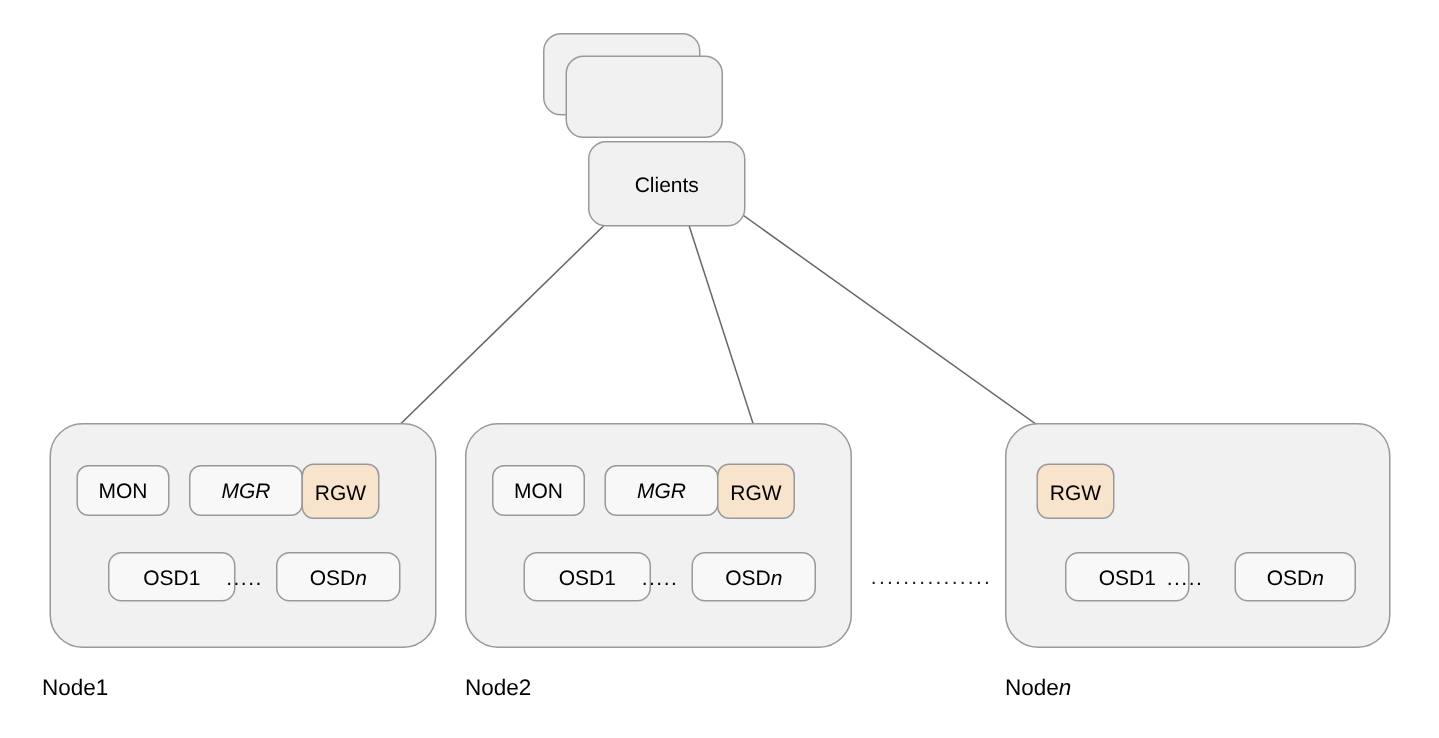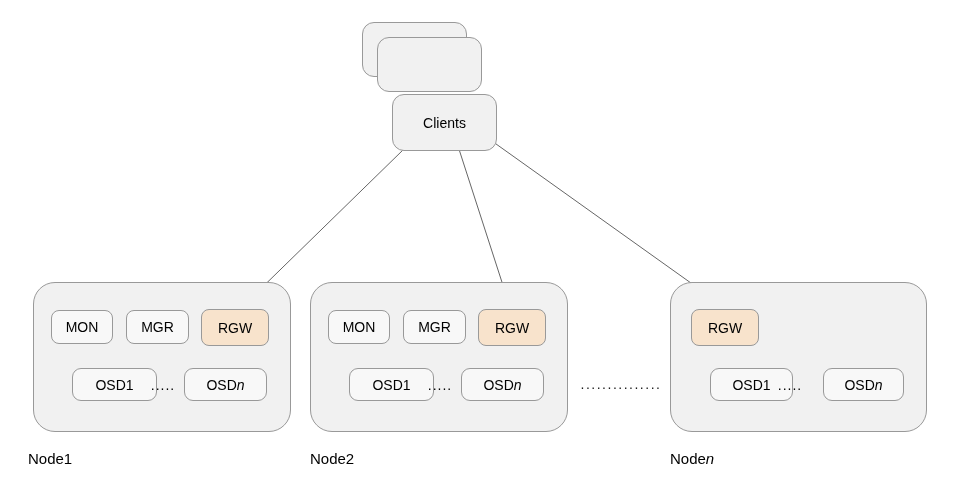--- a/index.html
+++ b/index.html
@@ -60,22 +60,22 @@
     position: absolute;
     background: var(--box-fill);
     border: 1px solid var(--border);
     border-radius: 8px;
     display: flex; align-items: center; justify-content: center;
     font-size: 14px;
     white-space: nowrap;
   }
   .svc { top: 27px; height: 34px; }
   .svc-mon { left: 17px;  width: 62px; }
-  .svc-mgr { left: 92px;  width: 63px; }
-  .svc-rgw { left: 167px; width: 68px; height: 37px; top: 26px; background: var(--rgw-fill); }
+  .svc-mgr { left: 92px;  width: 76px; font-style: italic; }
+  .svc-rgw { left: 167px; width: 52px; height: 37px; top: 26px; background: var(--rgw-fill); }
   .node-n .svc-rgw { left: 20px; }
 
   .osd { top: 85px; height: 33px; border-radius: 9px; }
   .osd-first { left: 22px;  width: 85px; margin-left: 16px; }
   .osd-last  { left: 150px; width: 83px; align-items: center; }
   .node-n .osd-first { left: 23px; width: 83px; }
   .node-n .osd-last  { left: 152px; width: 81px; }
 
   .osd-dots {
     position: absolute;

